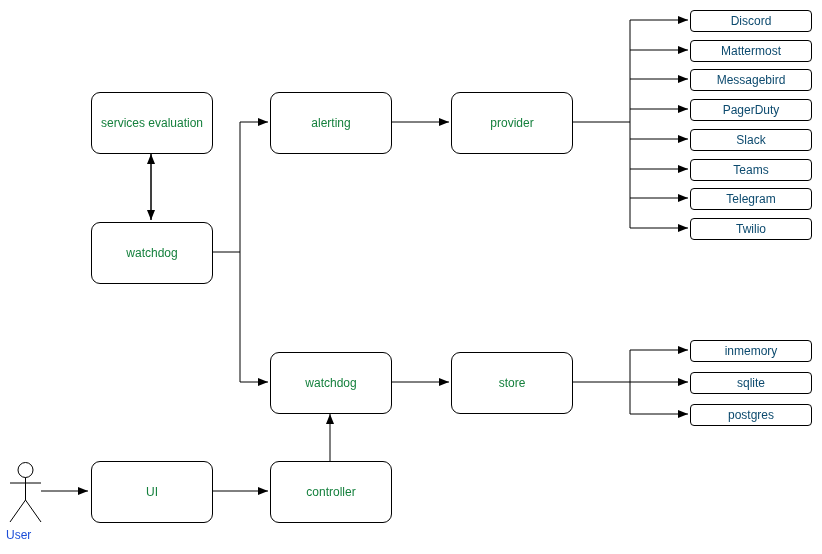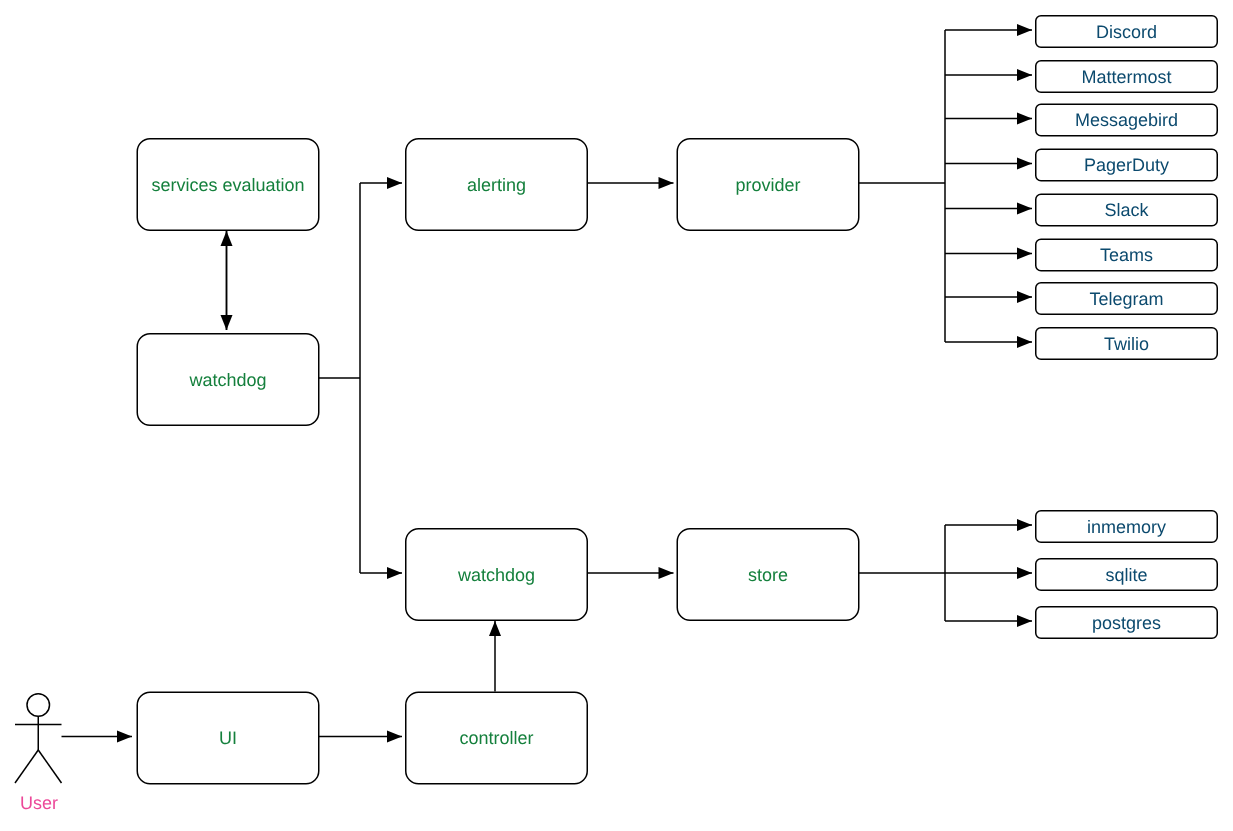--- a/index.html
+++ b/index.html
@@ -34,22 +34,22 @@
     width: 120px; height: 20px;
     background: #ffffff;
     border: 1px solid #000000;
     border-radius: 4px;
     display: flex; align-items: center; justify-content: center;
     font-size: 12px; color: #0c4a6e;
   }
   .actor-label {
     position: absolute;
     left: 6px; top: 528px; width: 40px;
-    text-align: center;
-    font-size: 12px; color: #ec4899;
+    text-align: left;
+    font-size: 12px; color: #1d4ed8;
   }
 </style>
 </head>
 <body>
 
 <div class="canvas">
 
   <svg class="wires" width="822" height="554" viewBox="0 0 822 554" stroke="#000000" stroke-width="1" fill="none">
     <defs>
       <marker id="arrow" viewBox="0 0 12 12" refX="11" refY="6" markerWidth="12" markerHeight="12" orient="auto" markerUnits="userSpaceOnUse">

